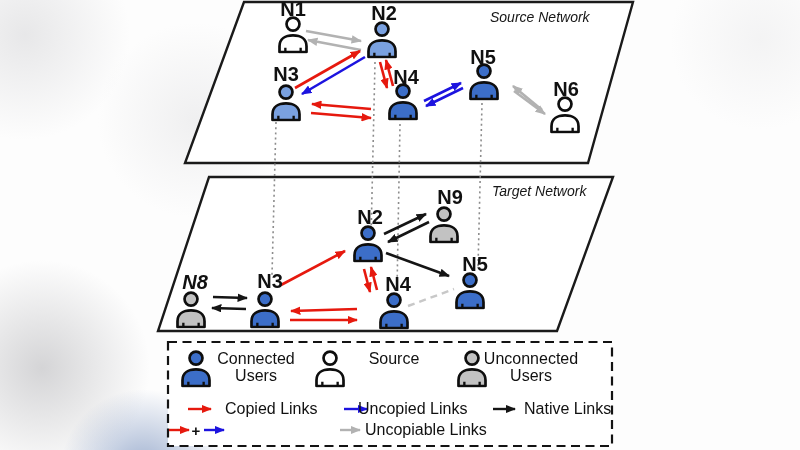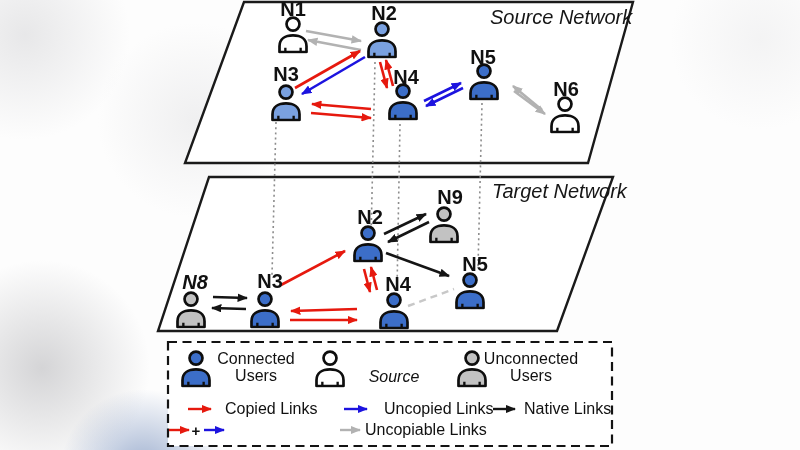--- a/index.html
+++ b/index.html
@@ -17,21 +17,21 @@
   svg.layer{position:absolute;left:0;top:0;}
   .edge{fill:none;stroke-width:2.6;stroke-linecap:butt;}
   .edge-thin{fill:none;stroke-width:2.4;}
   .panel{fill:#ffffff;stroke:#1a1a1a;stroke-width:2.4;stroke-linejoin:miter;}
   .dotted{fill:none;stroke:#8c8c8c;stroke-width:1.6;stroke-dasharray:2 3.2;}
   .dashedlink{fill:none;stroke-width:2.4;stroke-dasharray:7 5;}
   .legendbox{fill:#ffffff;stroke:#131313;stroke-width:2.2;stroke-dasharray:9 5.5;}
   .lbl{position:absolute;transform:translateX(-50%);white-space:nowrap;
        font-size:20px;font-weight:600;color:#111;line-height:15px;}
   .ptitle{position:absolute;white-space:nowrap;font-style:italic;font-weight:500;
-       font-size:20px;color:#161616;line-height:18px;}
+       font-size:14px;color:#161616;line-height:18px;}
   .ltype{position:absolute;transform:translateX(-50%);text-align:center;
        font-size:16px;font-weight:400;color:#111;line-height:17px;white-space:nowrap;}
   .llabel{position:absolute;font-size:16px;font-weight:400;color:#111;
        line-height:16px;white-space:nowrap;}
   .plus{position:absolute;transform:translateX(-50%);font-size:15px;font-weight:600;color:#111;}
 </style>
 </head>
 <body>
 
 <div class="stage">
@@ -144,27 +144,27 @@
   <span class="lbl" style="left:270px;top:274px;">N3</span>
   <span class="lbl" style="left:370px;top:210px;">N2</span>
   <span class="lbl" style="left:450px;top:190px;">N9</span>
   <span class="lbl" style="left:398px;top:277px;">N4</span>
   <span class="lbl" style="left:475px;top:257px;">N5</span>
 
   <div class="ltype" style="left:256px;top:350px;">
     <div>Connected</div>
     <div>Users</div>
   </div>
-  <div class="ltype" style="left:394px;top:368px;font-style:italic;">
+  <div class="ltype" style="left:394px;top:350px;">
     <div>Source</div>
   </div>
   <div class="ltype" style="left:531px;top:350px;">
     <div>Unconnected</div>
     <div>Users</div>
   </div>
 
   <span class="llabel" style="left:225px;top:401px;">Copied Links</span>
-  <span class="llabel" style="left:384px;top:401px;">Uncopied Links</span>
+  <span class="llabel" style="left:358px;top:401px;">Uncopied Links</span>
   <span class="llabel" style="left:524px;top:401px;">Native Links</span>
   <span class="plus" style="left:196px;top:422px;">+</span>
   <span class="llabel" style="left:365px;top:422px;">Uncopiable Links</span>
 
 </div>
 
 </body></html>

